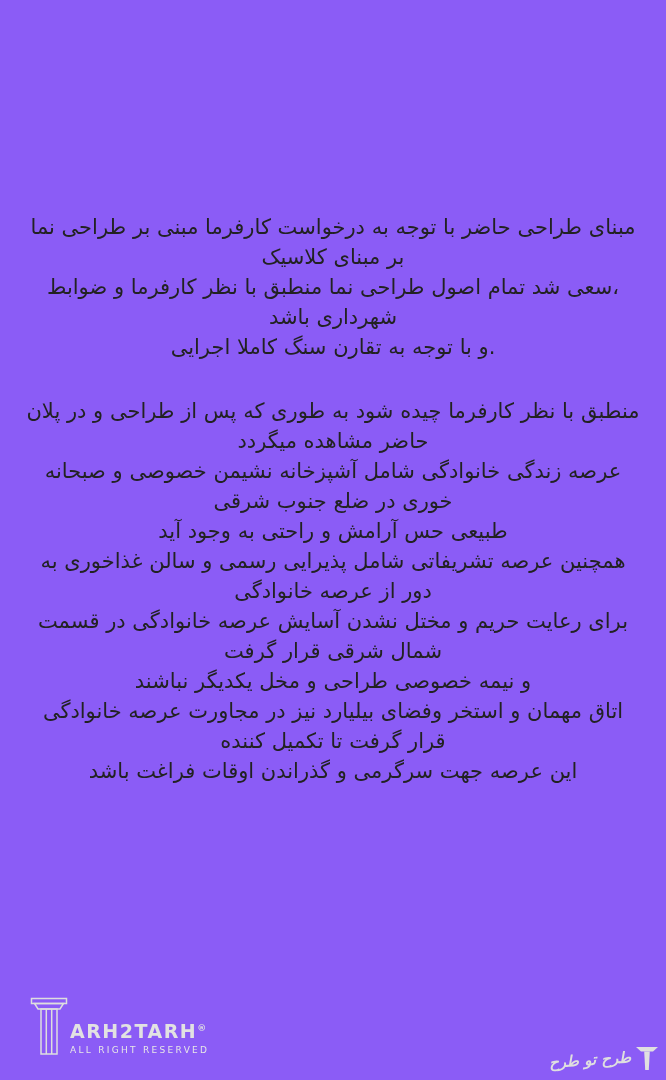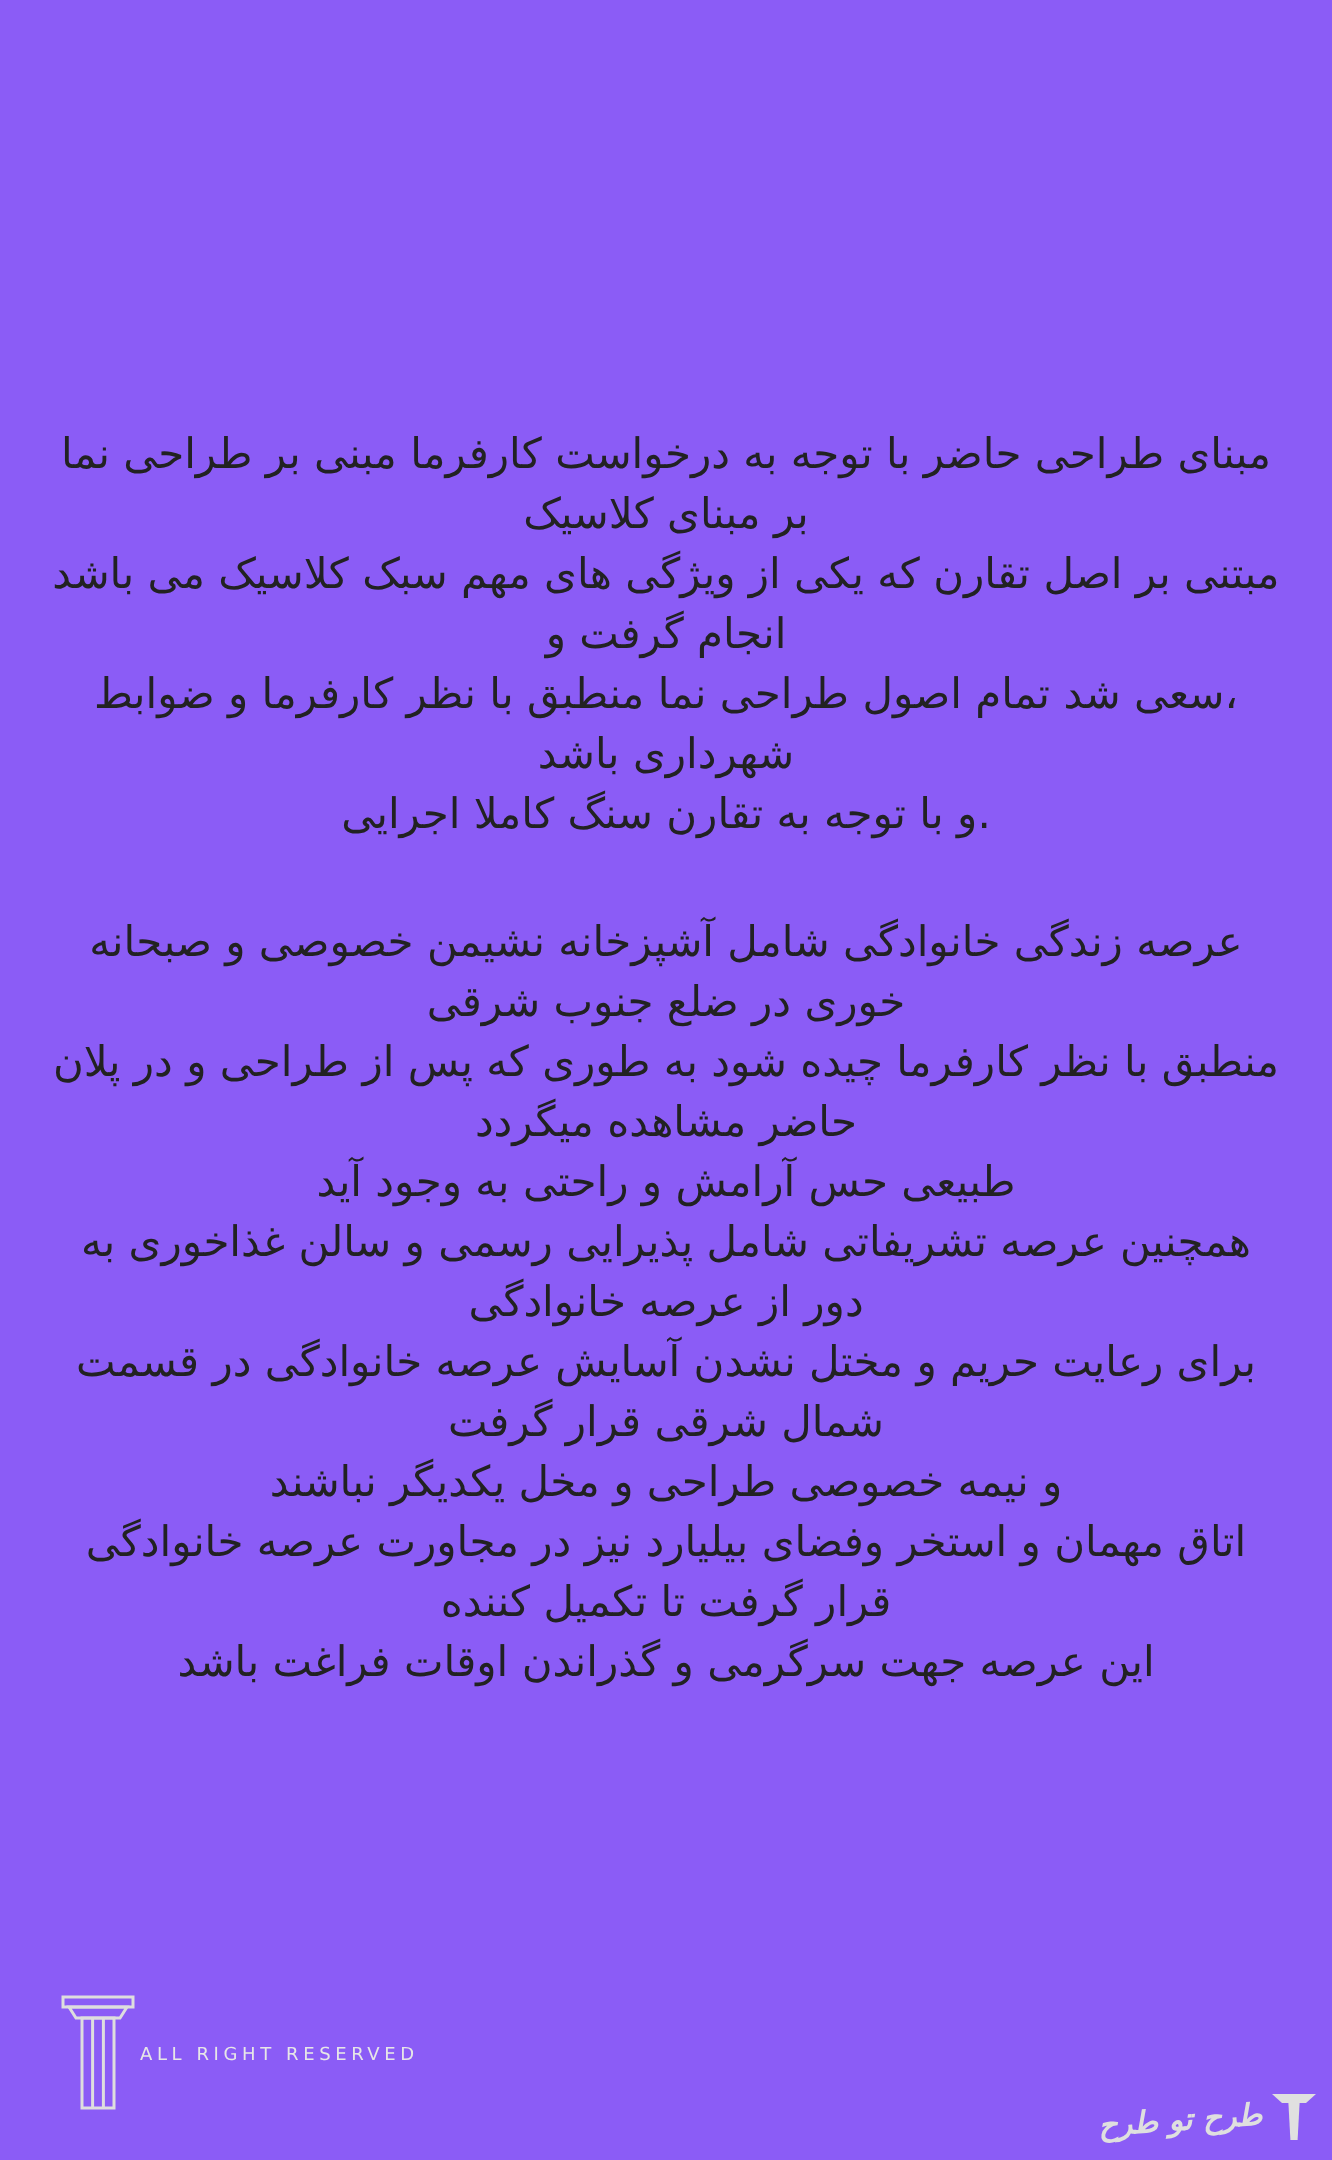--- a/index.html
+++ b/index.html
@@ -84,28 +84,27 @@
 </style>
 </head>
 <body>
 
 <div class="page">
 
   <div class="content">
 
     <div class="paragraph paragraph-1">
       <div class="line">مبنای طراحی حاضر با توجه به درخواست کارفرما مبنی بر طراحی نما بر مبنای کلاسیک</div>
-      <div class="line">مبتنی بر اصل تقارن که یکی از ویژگی های مهم سبک کلاسیک می باشد انجام گرفت و</div>
       <div class="line">،سعی شد تمام اصول طراحی نما منطبق با نظر کارفرما و ضوابط شهرداری باشد</div>
       <div class="line">.و با توجه به تقارن سنگ کاملا اجرایی</div>
     </div>
 
     <div class="paragraph paragraph-2">
+      <div class="line">منطبق با نظر کارفرما چیده شود به طوری که پس از طراحی و در پلان حاضر مشاهده میگردد</div>
       <div class="line">عرصه زندگی خانوادگی شامل آشپزخانه نشیمن خصوصی و صبحانه خوری در ضلع جنوب شرقی</div>
-      <div class="line">منطبق با نظر کارفرما چیده شود به طوری که پس از طراحی و در پلان حاضر مشاهده میگردد</div>
       <div class="line">طبیعی حس آرامش و راحتی به وجود آید</div>
       <div class="line">همچنین عرصه تشریفاتی شامل پذیرایی رسمی و سالن غذاخوری به دور از عرصه خانوادگی</div>
       <div class="line">برای رعایت حریم و مختل نشدن آسایش عرصه خانوادگی در قسمت شمال شرقی قرار گرفت</div>
       <div class="line">و نیمه خصوصی طراحی و مخل یکدیگر نباشند</div>
       <div class="line">اتاق مهمان و استخر وفضای بیلیارد نیز در مجاورت عرصه خانوادگی قرار گرفت تا تکمیل کننده</div>
       <div class="line">این عرصه جهت سرگرمی و گذراندن اوقات فراغت باشد</div>
 
     </div>
 
   </div>
@@ -116,20 +115,21 @@
         <g fill="none" stroke="#dedede" stroke-width="1.5">
           <path d="M1.5 2.5 H36.5 V7.5 H1.5 Z"></path>
           <path d="M4.5 7.5 H33.5 L30 13 H8 Z"></path>
           <path d="M11 13 H27 V58 H11 Z"></path>
           <line x1="16.3" y1="13" x2="16.3" y2="58"></line>
           <line x1="21.7" y1="13" x2="21.7" y2="58"></line>
         </g>
       </svg>
     </span>
     <div class="brand-text">
+      <div class="brand-name"><span>ARH2TARH</span><span class="reg">®</span></div>
       <div class="brand-tagline">ALL RIGHT RESERVED</div>
     </div>
   </div>
 
   <div class="watermark">
     <span class="wm-text">طرح تو طرح</span>
     <span>
       <svg width="22" height="27" viewBox="0 0 22 27" xmlns="http://www.w3.org/2000/svg">
         <g fill="#e0e0e0">
           <path d="M0 3 H22 L17 7.5 H5 Z"></path>

